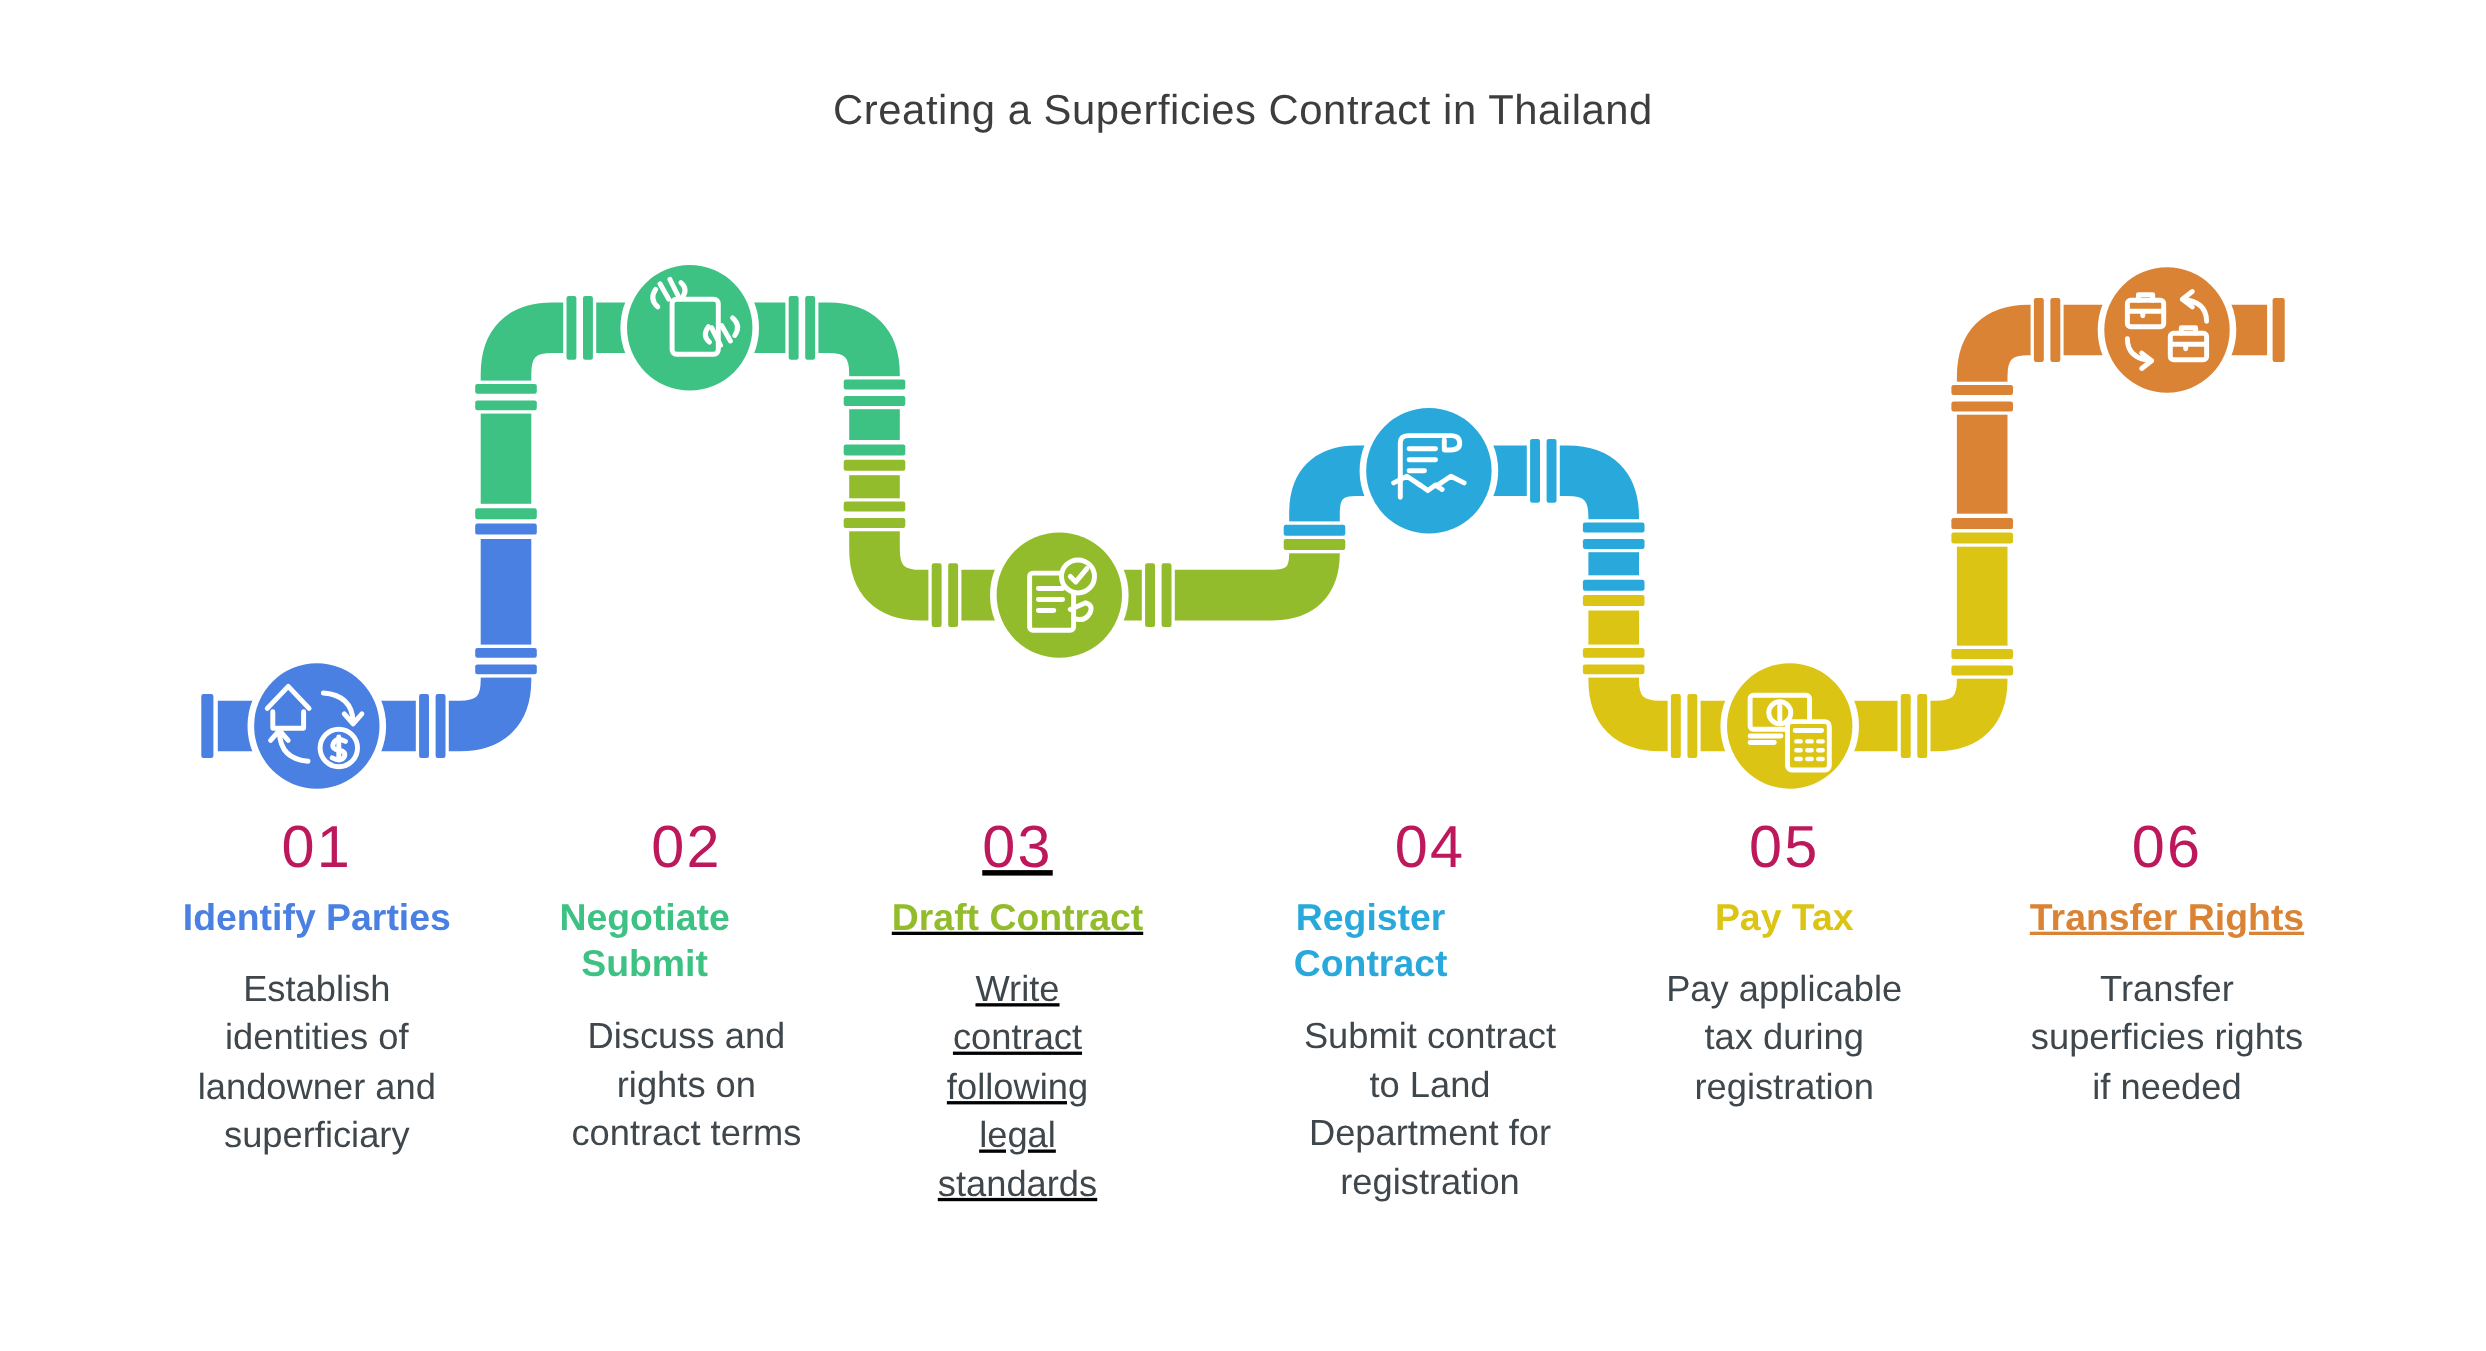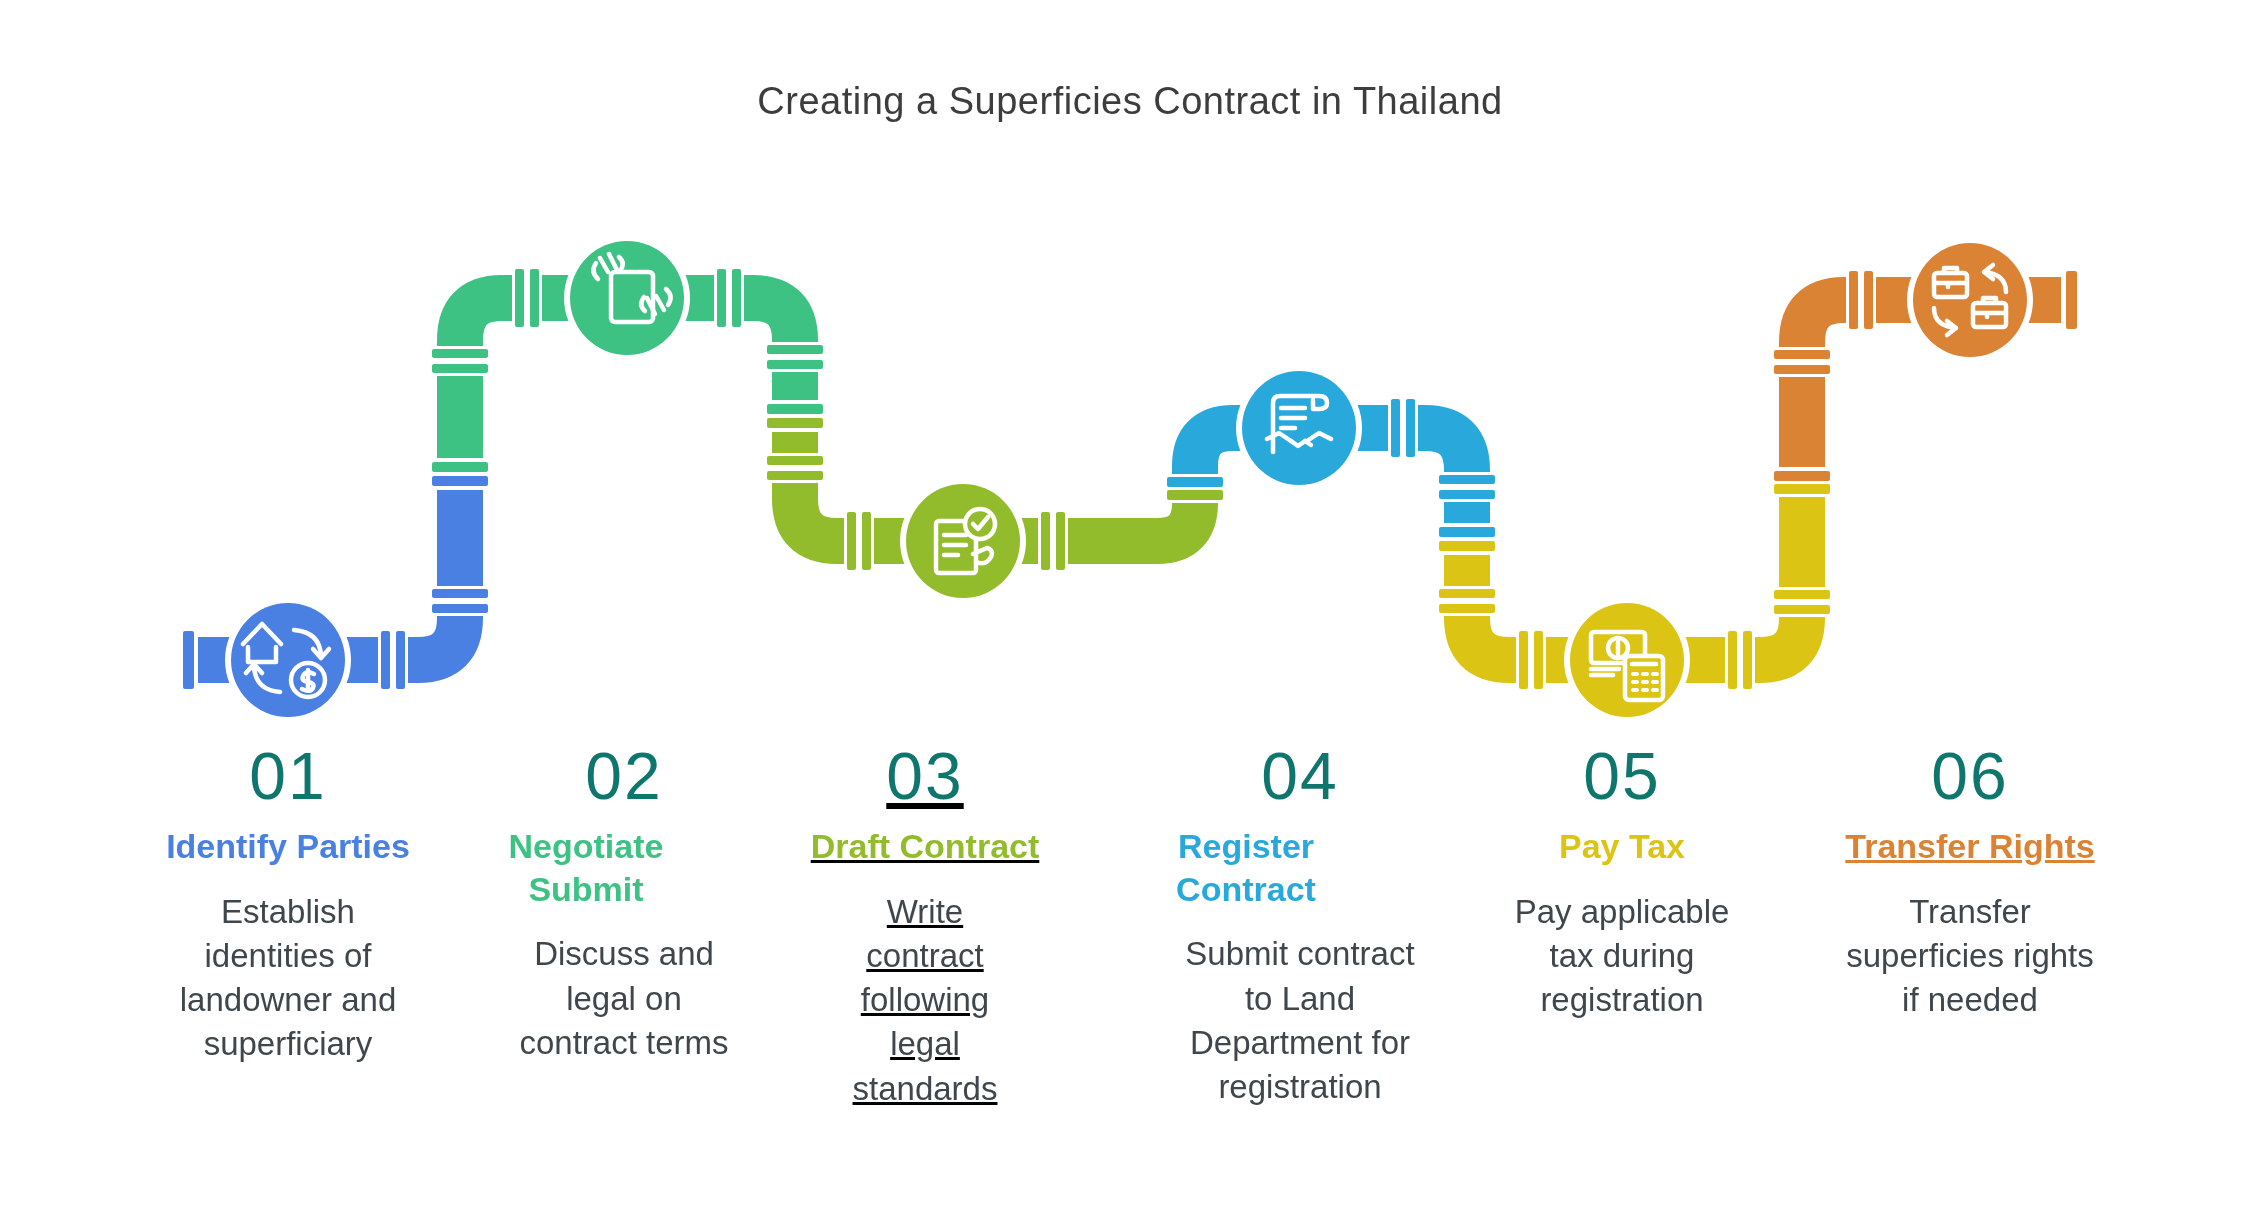--- a/index.html
+++ b/index.html
@@ -2,21 +2,21 @@
 <html><head>
 <meta charset="utf-8">
 <style>
   html,body{margin:0;padding:0;background:#ffffff;}
   .canvas{position:relative;width:2260px;height:1228px;background:#ffffff;overflow:hidden;
           font-family:"Liberation Sans","DejaVu Sans",sans-serif;}
   .main-title{position:absolute;top:80px;left:0;width:2260px;margin:0;text-align:center;
               font-size:38px;font-weight:400;color:#3d3d3d;letter-spacing:.5px;}
   .pipeline-svg{position:absolute;top:0;left:0;}
   .col{position:absolute;top:742px;width:320px;text-align:center;}
-  .num{font-size:66px;line-height:1.05;font-weight:300;color:#0f766e;letter-spacing:2px;}
+  .num{font-size:54px;line-height:1.05;font-weight:300;color:#be185d;letter-spacing:2px;}
   .step-title{font-size:34px;font-weight:700;line-height:1.25;margin:14px auto 0 auto;}
   .desc{font-size:33px;line-height:1.34;color:#3f474c;margin:22px auto 0 auto;}
   .col-1{left:128px;}  .col-1 .desc{max-width:250px;}
   .col-2{left:464px;}  .col-2 .step-title{max-width:200px;transform:translateX(-38px);}
                        .col-2 .desc{max-width:240px;}
   .col-3{left:765px;text-decoration:underline;}  .col-3 .desc{max-width:200px;}
   .col-4{left:1140px;} .col-4 .step-title{max-width:180px;transform:translateX(-54px);}
                        .col-4 .desc{max-width:260px;}
   .col-5{left:1462px;} .col-5 .desc{max-width:240px;}
   .col-6{left:1800px;width:340px;} .col-6 .desc{max-width:260px;}
@@ -205,21 +205,21 @@
   </svg>
 
   <div class="col col-1">
     <div class="num">01</div>
     <div class="step-title" style="color: rgb(74, 128, 226);">Identify Parties</div>
     <div class="desc">Establish identities of landowner and superficiary</div>
   </div>
   <div class="col col-2">
     <div class="num">02</div>
     <div class="step-title" style="color: rgb(61, 194, 132);">Negotiate Submit</div>
-    <div class="desc">Discuss and legal on contract terms</div>
+    <div class="desc">Discuss and rights on contract terms</div>
   </div>
   <div class="col col-3">
     <div class="num">03</div>
     <div class="step-title" style="color: rgb(147, 188, 44);">Draft Contract</div>
     <div class="desc">Write contract following legal standards</div>
   </div>
   <div class="col col-4">
     <div class="num">04</div>
     <div class="step-title" style="color: rgb(41, 169, 219);">Register Contract</div>
     <div class="desc">Submit contract to Land Department for registration</div>

